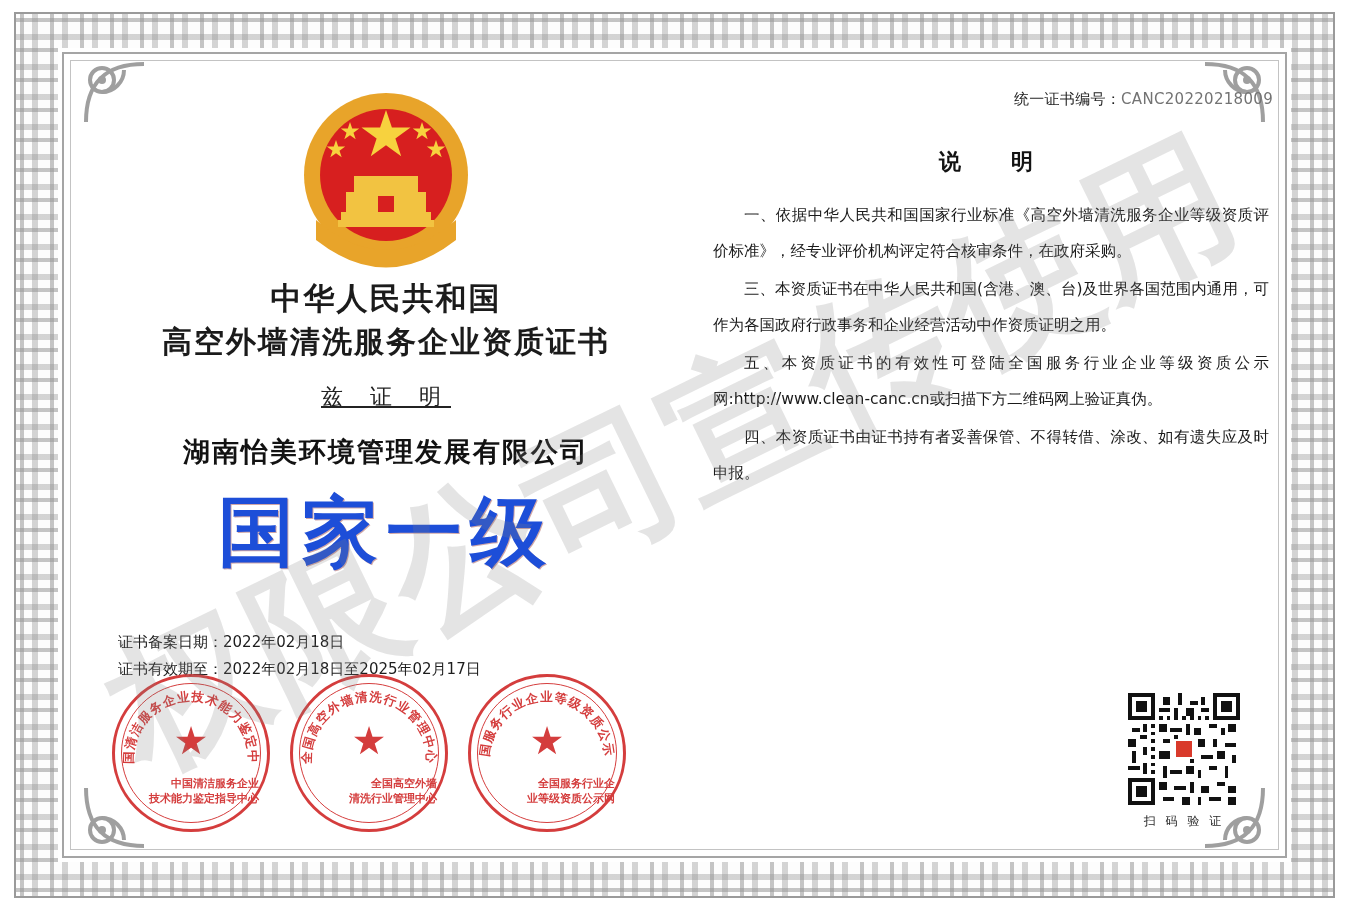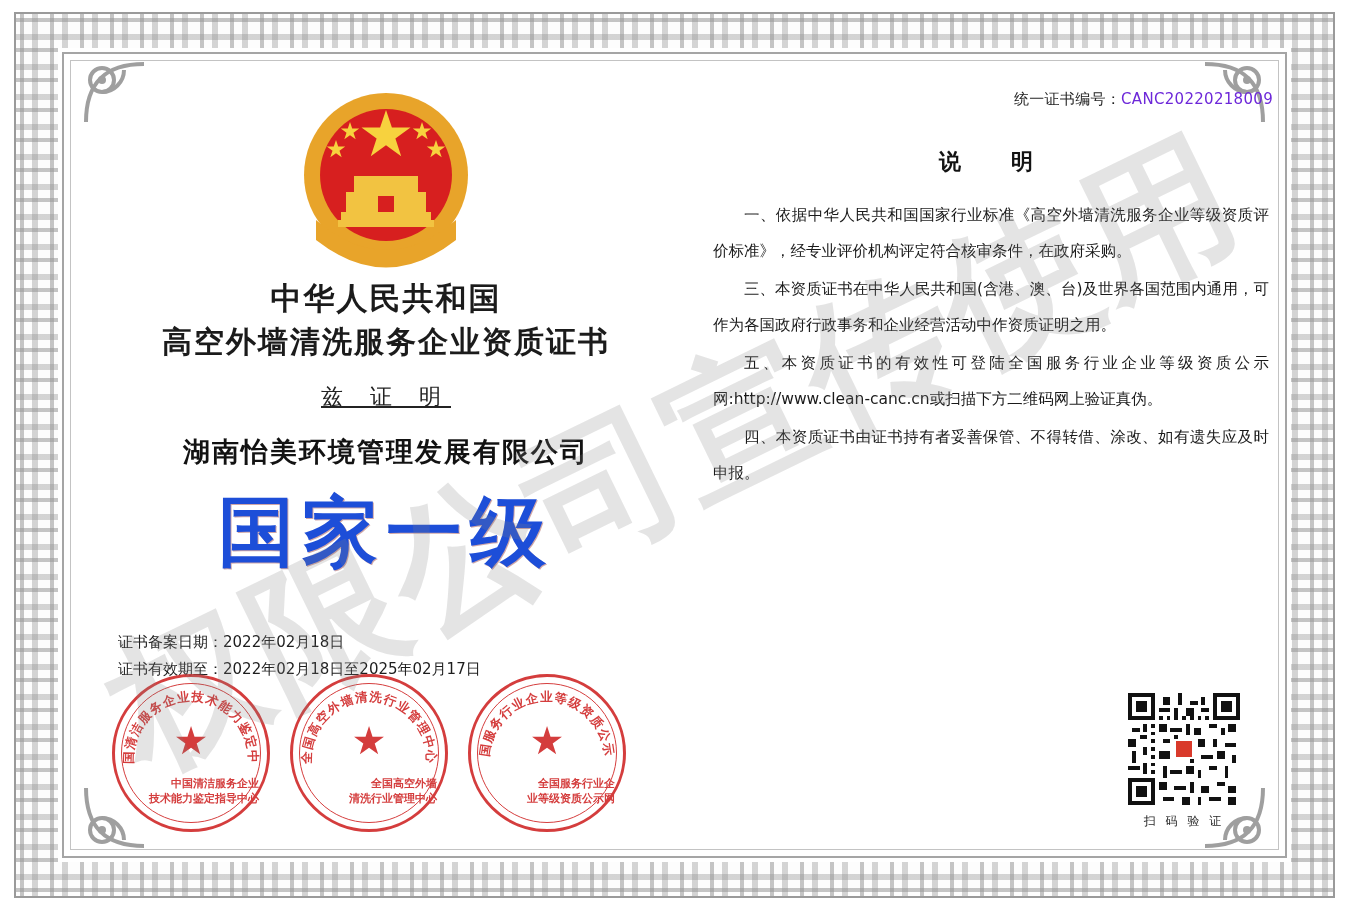--- a/index.html
+++ b/index.html
@@ -263,21 +263,21 @@
   }
 
   .cert-no {
     text-align: right;
     font-family: "DejaVu Sans", sans-serif;
     font-size: 15px;
     color: #1d1d1d;
     margin-top: 24px;
     letter-spacing: 0.3px;
   }
-  .cert-no .num { color: #6d28d9; }
+  .cert-no .num { color: #737373; }
 
   .explain-title {
     text-align: center;
     font-family: "DejaVu Sans", sans-serif;
     font-weight: bold;
     font-size: 22px;
     letter-spacing: 14px;
     color: #131313;
     margin-top: 38px;
   }

